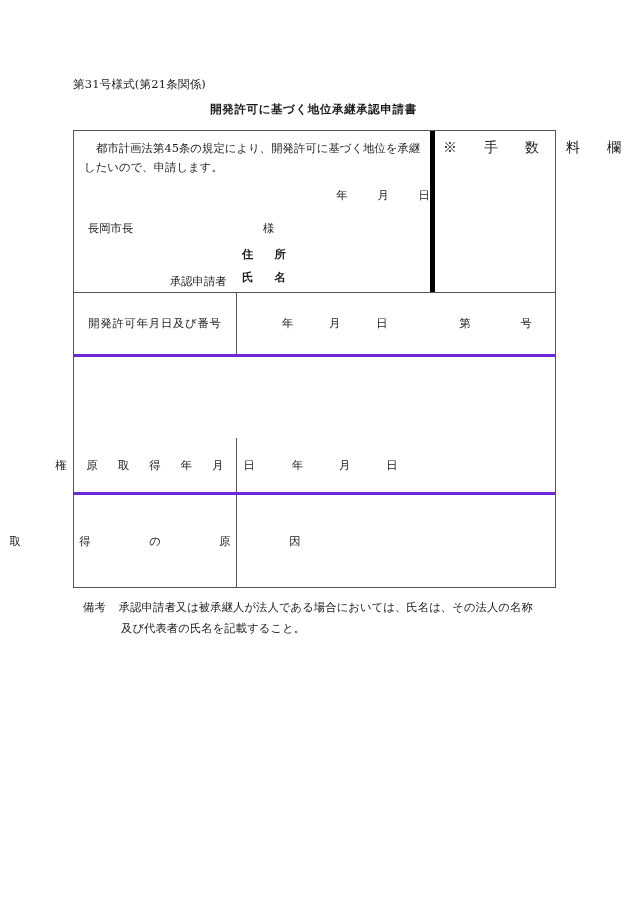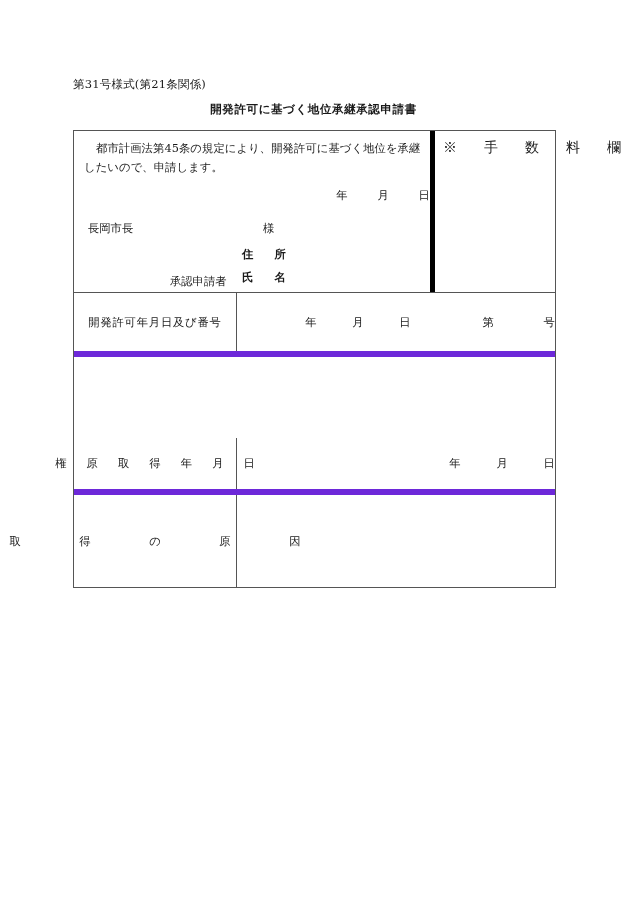--- a/index.html
+++ b/index.html
@@ -154,21 +154,21 @@
     font-weight: bold;
   }
 
   
   .data-row {
     position: absolute;
     left: 0;
     width: 100%;
     box-sizing: border-box;
   }
-  .data-row.bordered { border-bottom: 6px solid #6d28d9; text-align: right; }
+  .data-row.bordered { border-bottom: 3px solid #6d28d9; }
 
   .row-label {
     position: absolute;
     left: 0; top: 0;
     width: 163px;
     height: 100%;
     box-sizing: border-box;
     border-right: 1px solid #555;
     display: flex;
     align-items: center;
@@ -313,14 +313,18 @@
       <div class="row-label xwide">
         <span>取　　得　　の　　原　　因</span>
       </div>
       <div class="row-value">
         <div class="inner"></div>
       </div>
     </div>
 
   </div>
 
+  <div class="footnote">
+    <span class="fn-label">備考</span><span class="fn-spacer"></span><span>承認申請者又は被承継人が法人である場合においては、氏名は、その法人の名称</span>
+    <span class="fn-line2">及び代表者の氏名を記載すること。</span>
+  </div>
 
 </div>
 
 </body></html>

